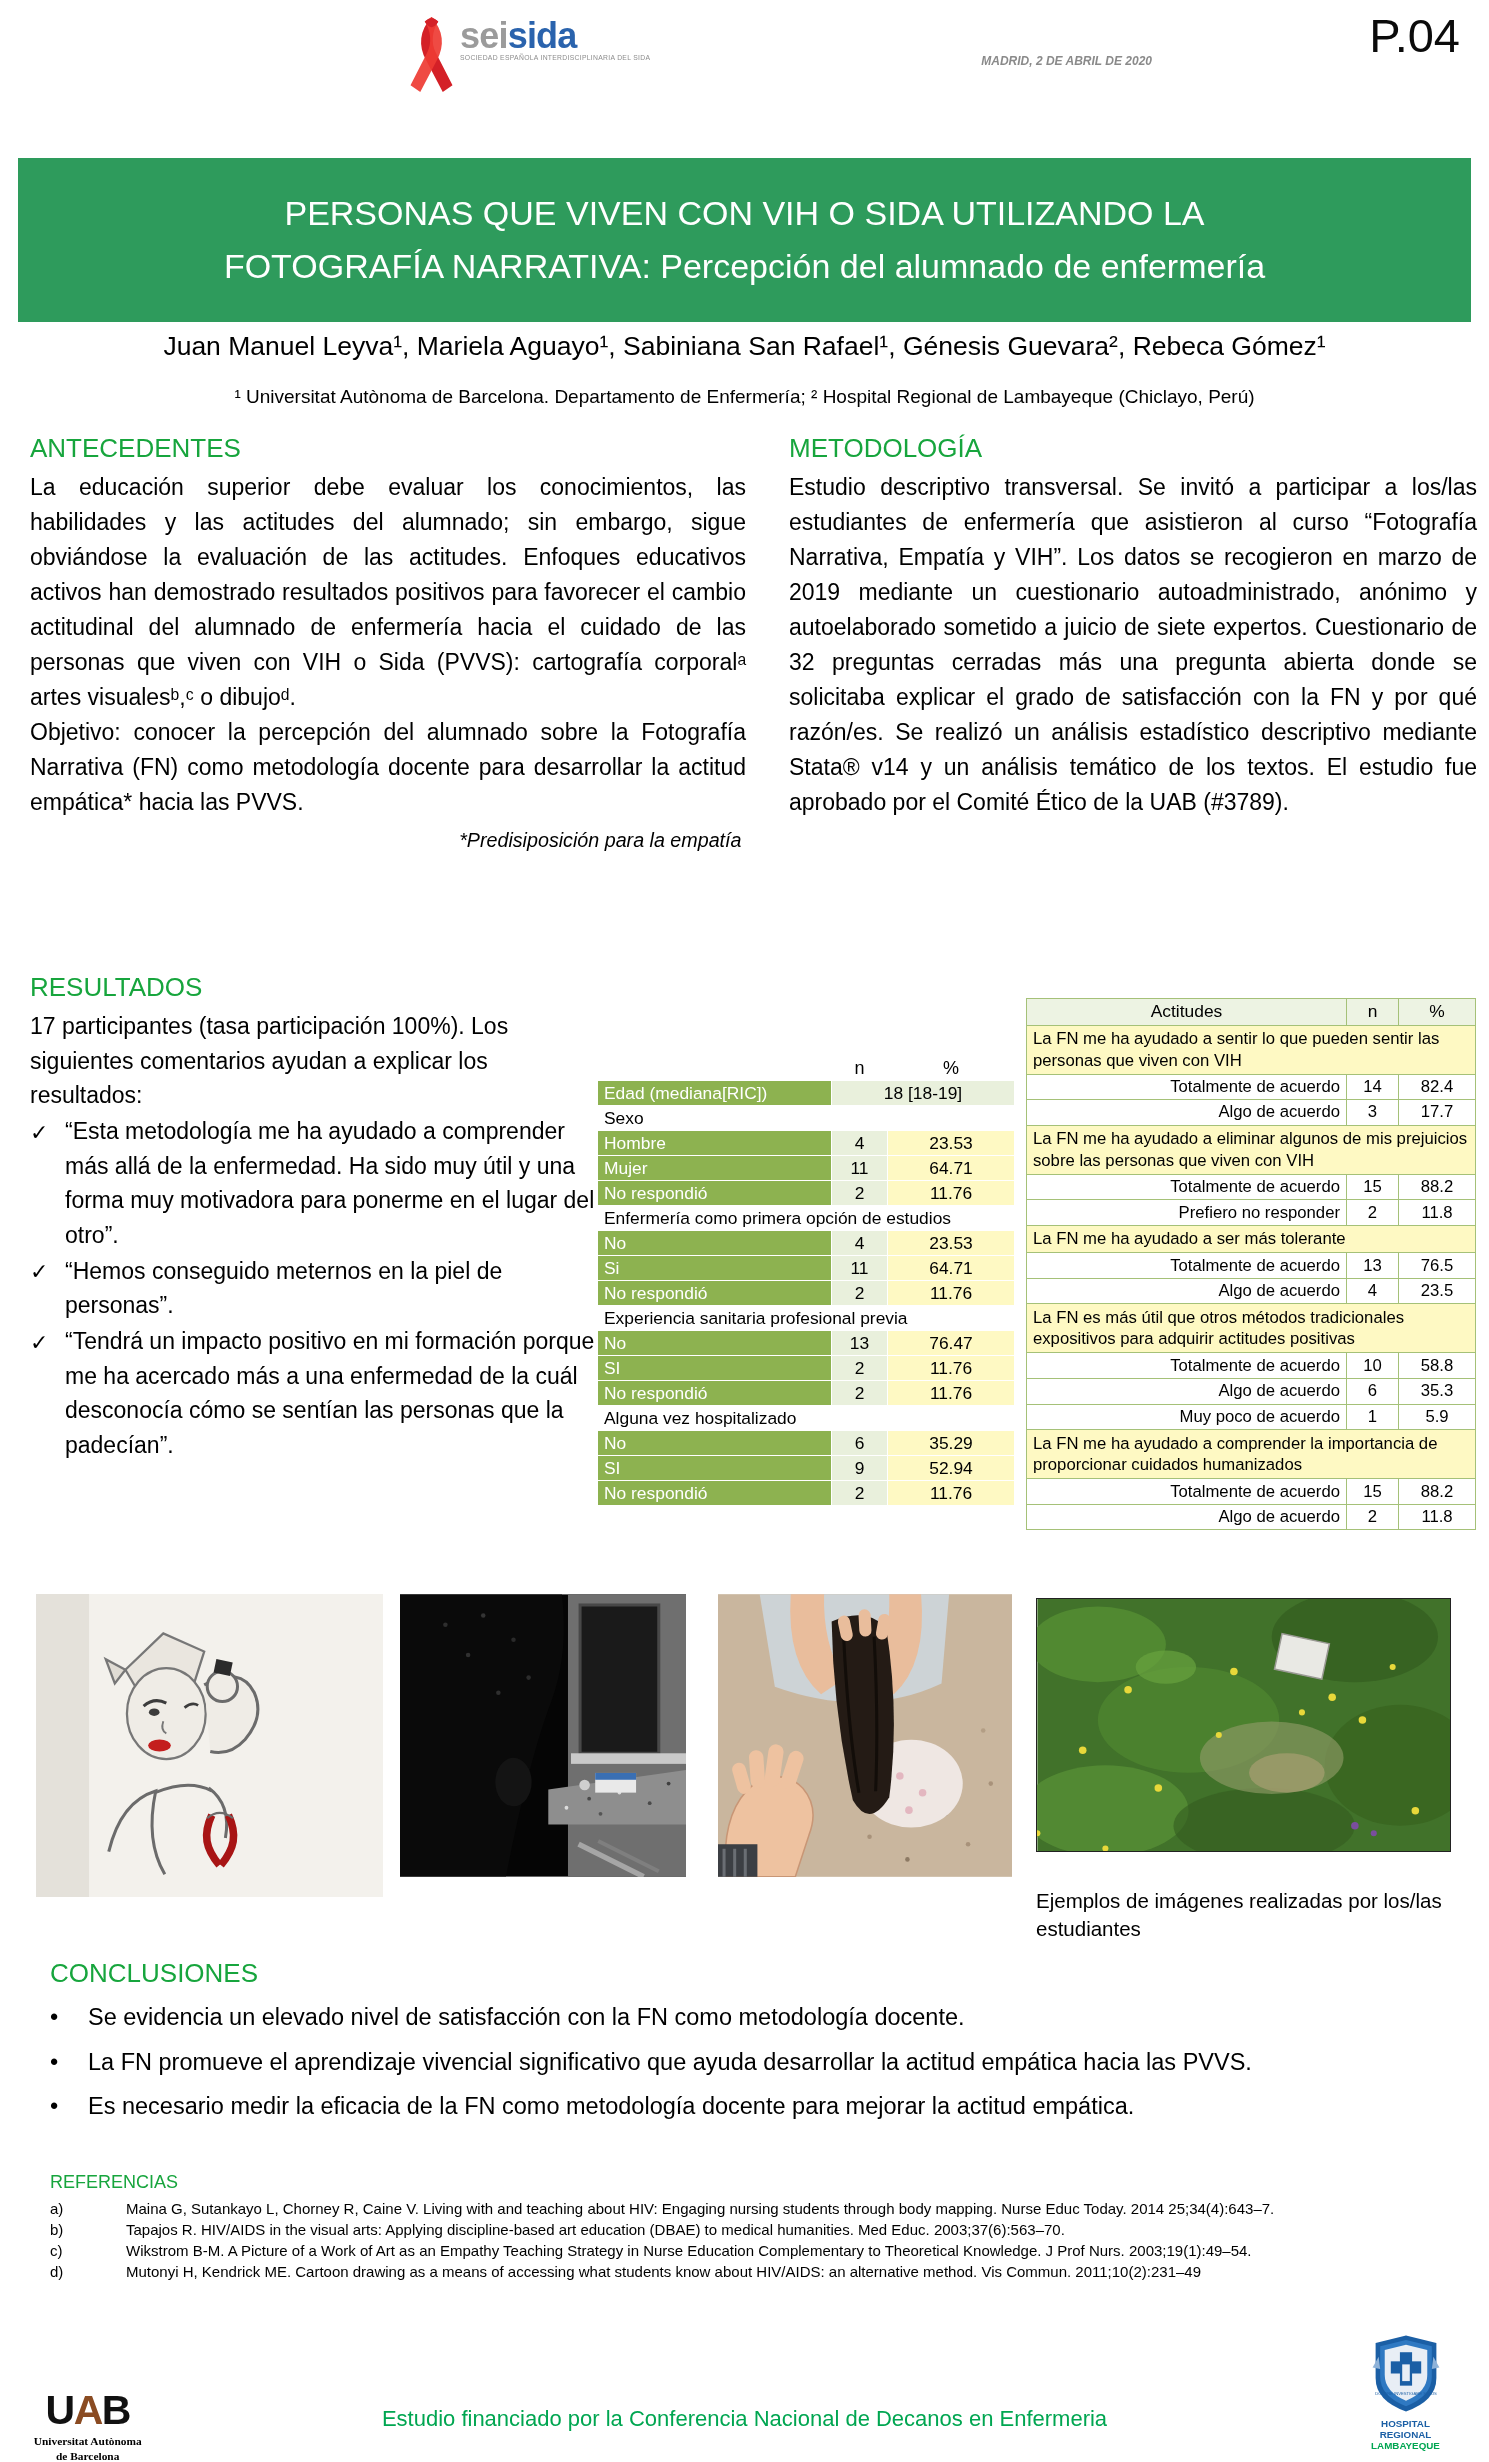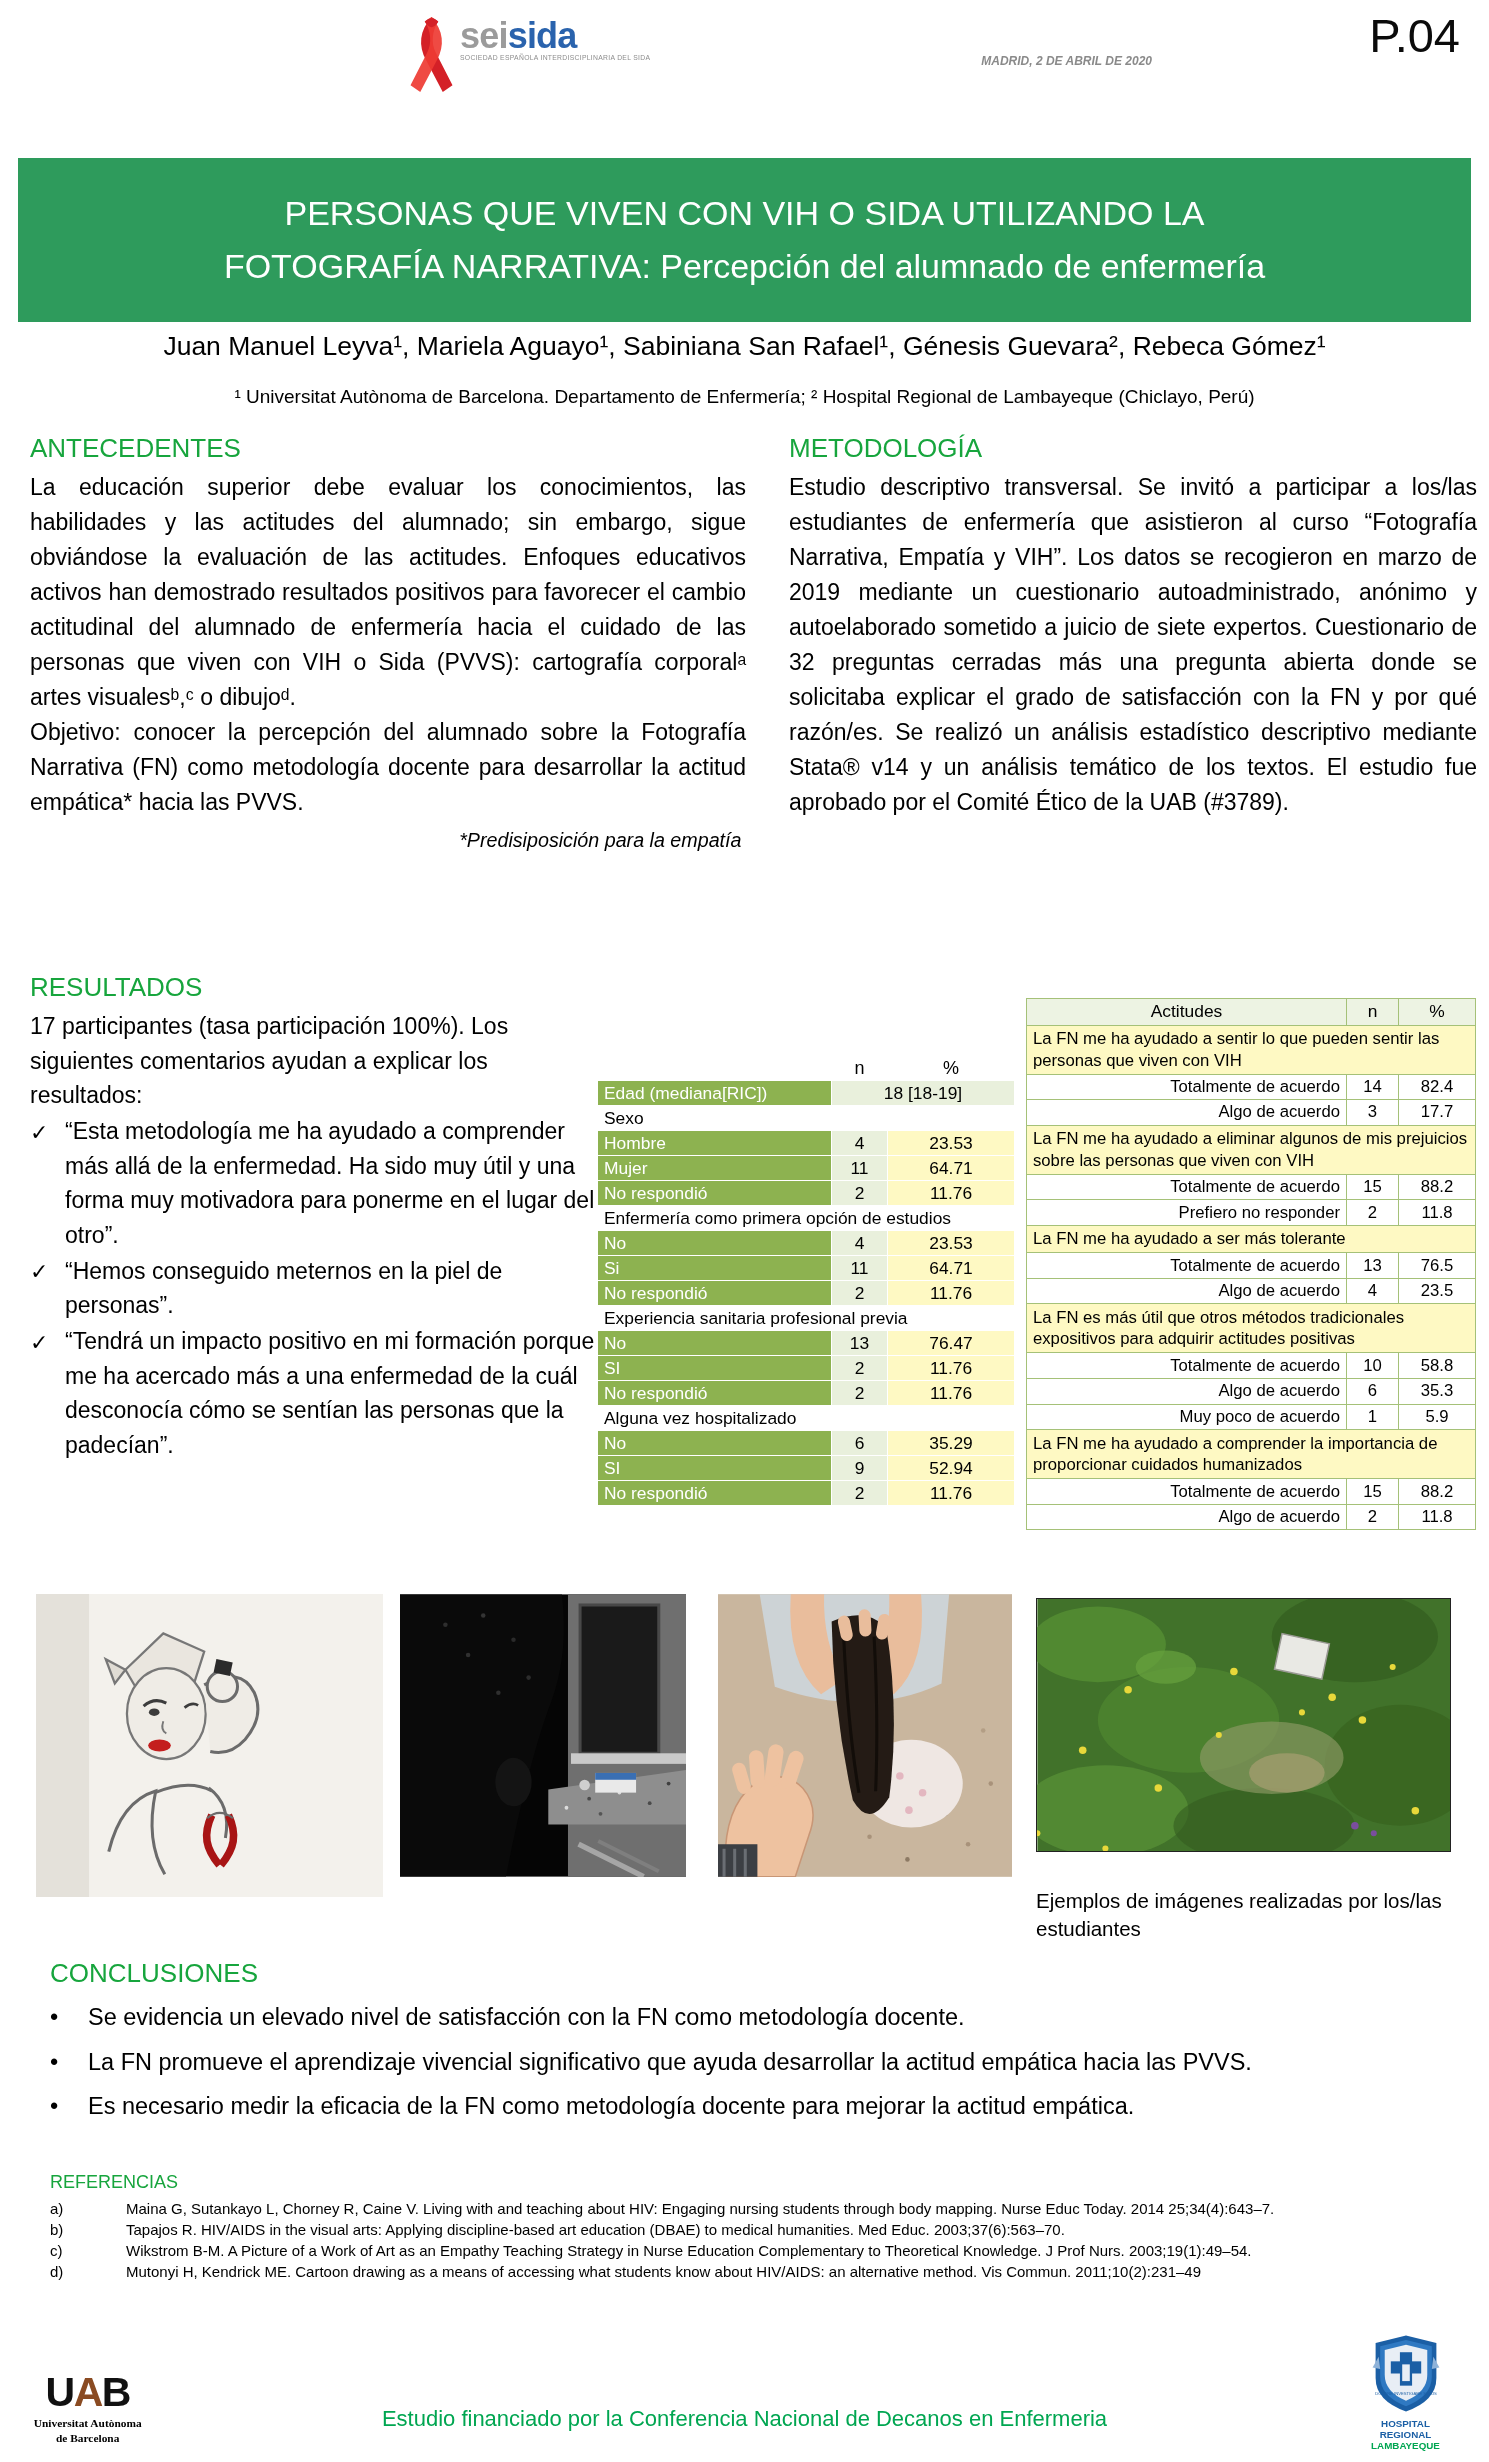--- a/index.html
+++ b/index.html
@@ -82,21 +82,21 @@
 
   
   #refs { left:50px; top:2172px; width:1410px; }
   #refs .sec-h { font-size:18px; margin-bottom:4.5px; }
   .ref-item { display:flex; font-size:15px; line-height:1.42; }
   .ref-item .mark { flex:0 0 33px; }
   .ref-item .rtext { flex:1;margin-left:43px; }
 
   
   #uab { left:19.7px; top:2369px; width:136px; text-align:center; }
-  .uab-letters { font-size:41px; font-weight:bold; letter-spacing:-1.5px; color:#111; }
+  .uab-letters { font-size:41px; font-weight:bold; letter-spacing:-1.5px; color:#111;margin-top:18px; }
   .uab-a { color:#8a4b22; }
   .uab-name { font-family:"Liberation Serif", serif; font-size:11.4px; font-weight:bold; line-height:1.3; }
   #funding { left:0; top:2406px; width:100%; text-align:center; font-size:22px; color:#00a651; }
   #hospital { left:1354px; top:2334px; width:103px; text-align:center; }
   .hosp-l1 { font-size:9.8px; font-weight:bold; color:#1b5fa5; margin-top:1.5px; }
   .hosp-l2 { font-size:9.8px; font-weight:bold; color:#00a651; }
 </style>
 </head>
 <body>
 

